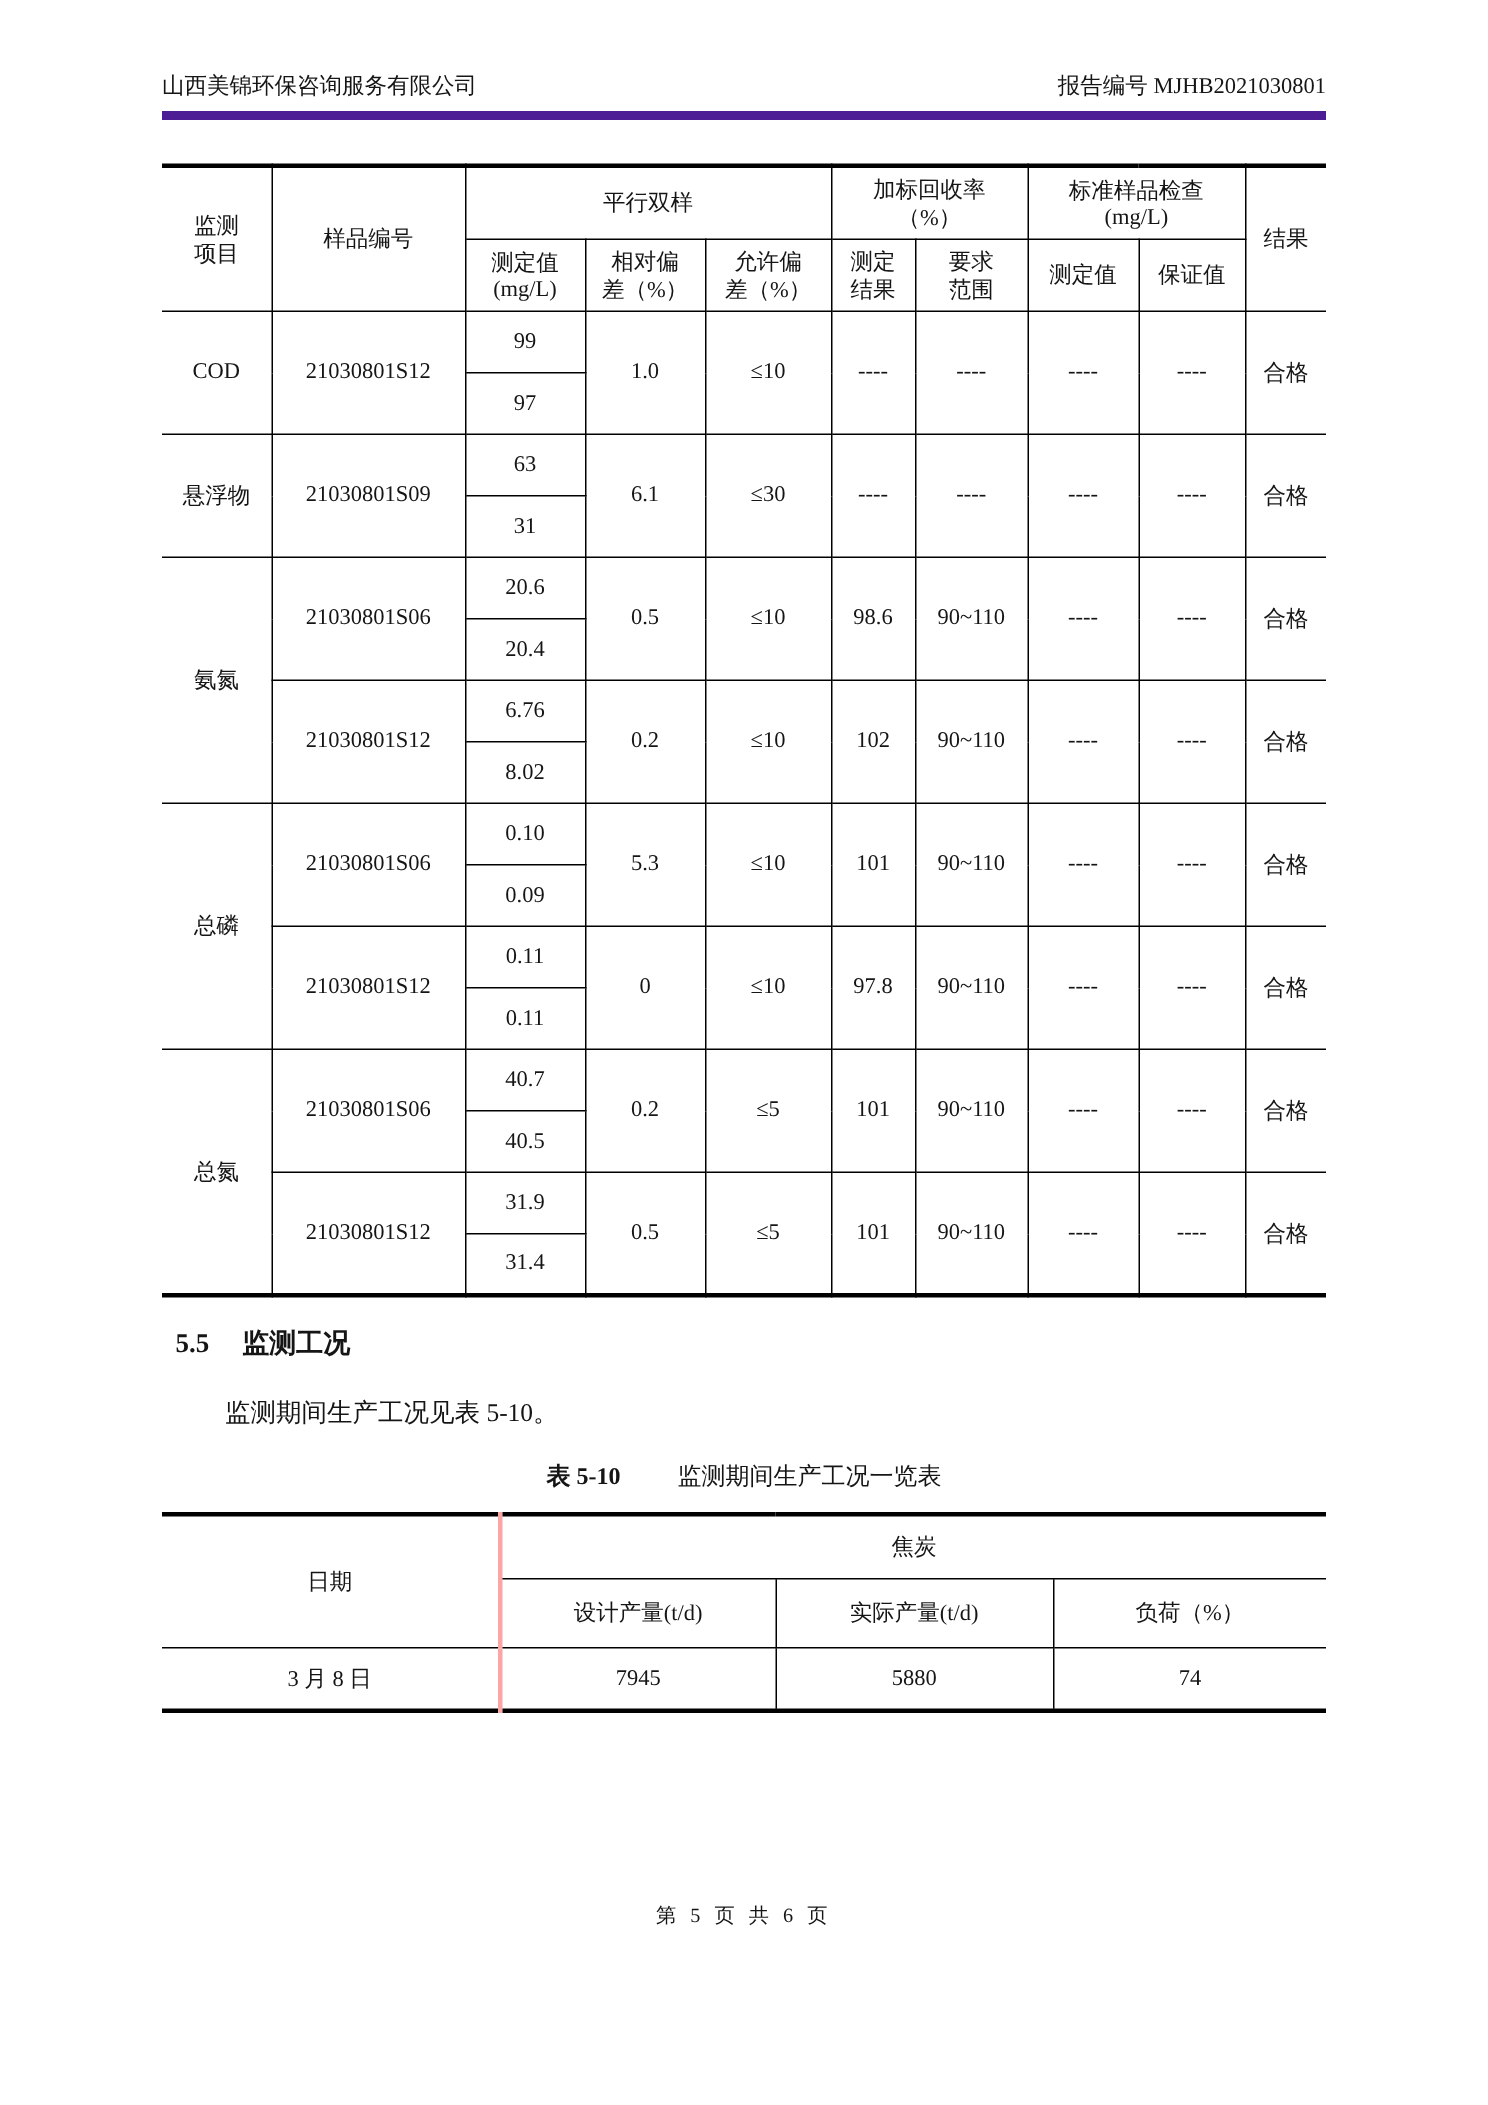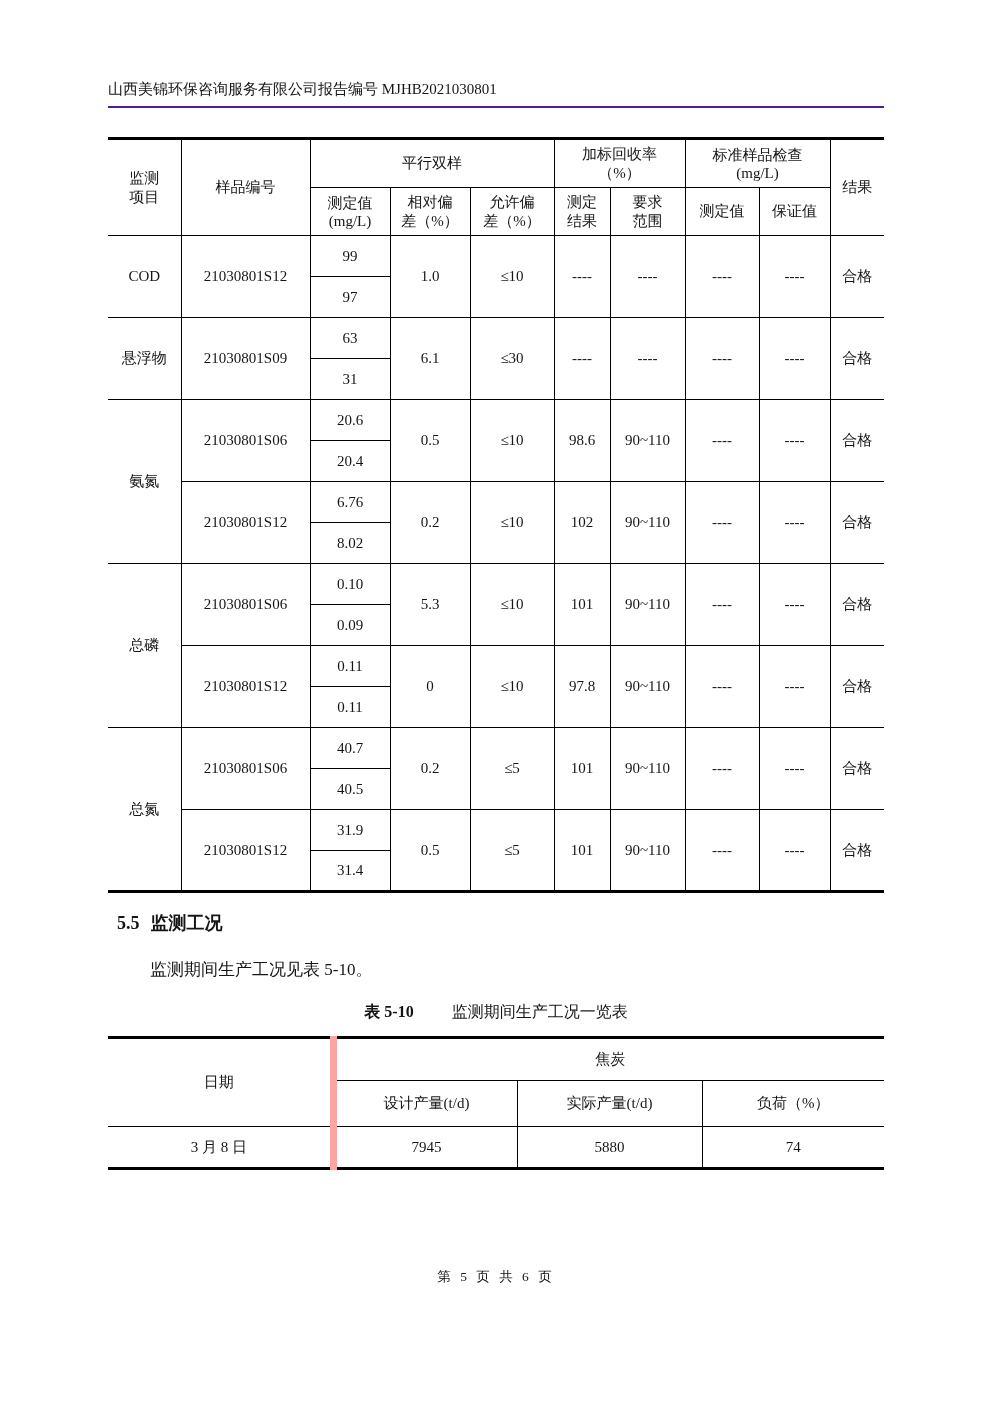--- a/index.html
+++ b/index.html
@@ -6,23 +6,23 @@
   html,body { background:#ffffff; }
   body {
     width: 992px; height: 1403px;
     position: relative;
     font-family: "Liberation Serif", "DejaVu Serif", serif;
     color: #151515;
   }
   .content { margin: 0 108px; width: 776px; }
 
   .doc-header {
-    display: flex; justify-content: flex-start; align-items: flex-end;
-    padding-top: 80px; padding-bottom: 7px;
-    border-bottom: 2px solid #4c1d95;
+    display: flex; justify-content: space-between; align-items: flex-end;
+    padding-top: 48px; padding-bottom: 7px;
+    border-bottom: 6px solid #4c1d95;
     font-size: 15px;
   }
 
   table { border-collapse: collapse; table-layout: fixed; width: 776px; }
   th, td {
     border: 1px solid #000;
     text-align: center; vertical-align: middle;
     font-weight: normal; font-size: 15px; padding: 2px;
     overflow: hidden;
   }
@@ -30,27 +30,27 @@
   .latb { font-weight: normal; }
 
   .qa { margin-top: 29px; border-top: 3px solid #000; border-bottom: 3px solid #000; }
   .qa .c1 { border-left: none; }
   .qa .cN { border-right: none; }
   .qa thead tr:nth-child(1) th { height: 49px; }
   .qa thead tr:nth-child(2) th { height: 48px; }
   .qa td.val { height: 41px; }
 
   .section-heading { margin: 18px 0 0 9px; font-size: 18px; font-weight: bold; }
-  .section-heading .num { font-weight: bold; margin-right: 11px; }
+  .section-heading .num { font-weight: bold; margin-right: 22px; }
   .para { margin-top: 23px; padding-left: 42px; font-size: 17px; }
   .caption { margin-top: 21px; text-align: center; font-size: 16px; }
   .caption .lbl { font-weight: bold; margin-right: 38px; }
 
   .prod { margin-top: 13px; border-top: 3px solid #000; border-bottom: 3px solid #000; }
-  .prod .c1 { border-left: none; border-right: 7px solid #fca5a5; }
+  .prod .c1 { border-left: none; border-right: 3px solid #fca5a5; }
   .prod .cN { border-right: none; }
   .prod tr:nth-child(1) th { height: 43px; }
   .prod tr:nth-child(2) th { height: 46px; }
   .prod td { height: 42px; }
 
   .page-footer {
     position: absolute; left: 0; right: 0; top: 1268px;
     text-align: center; font-size: 13.5px; letter-spacing: 3px;
   }
 </style>

